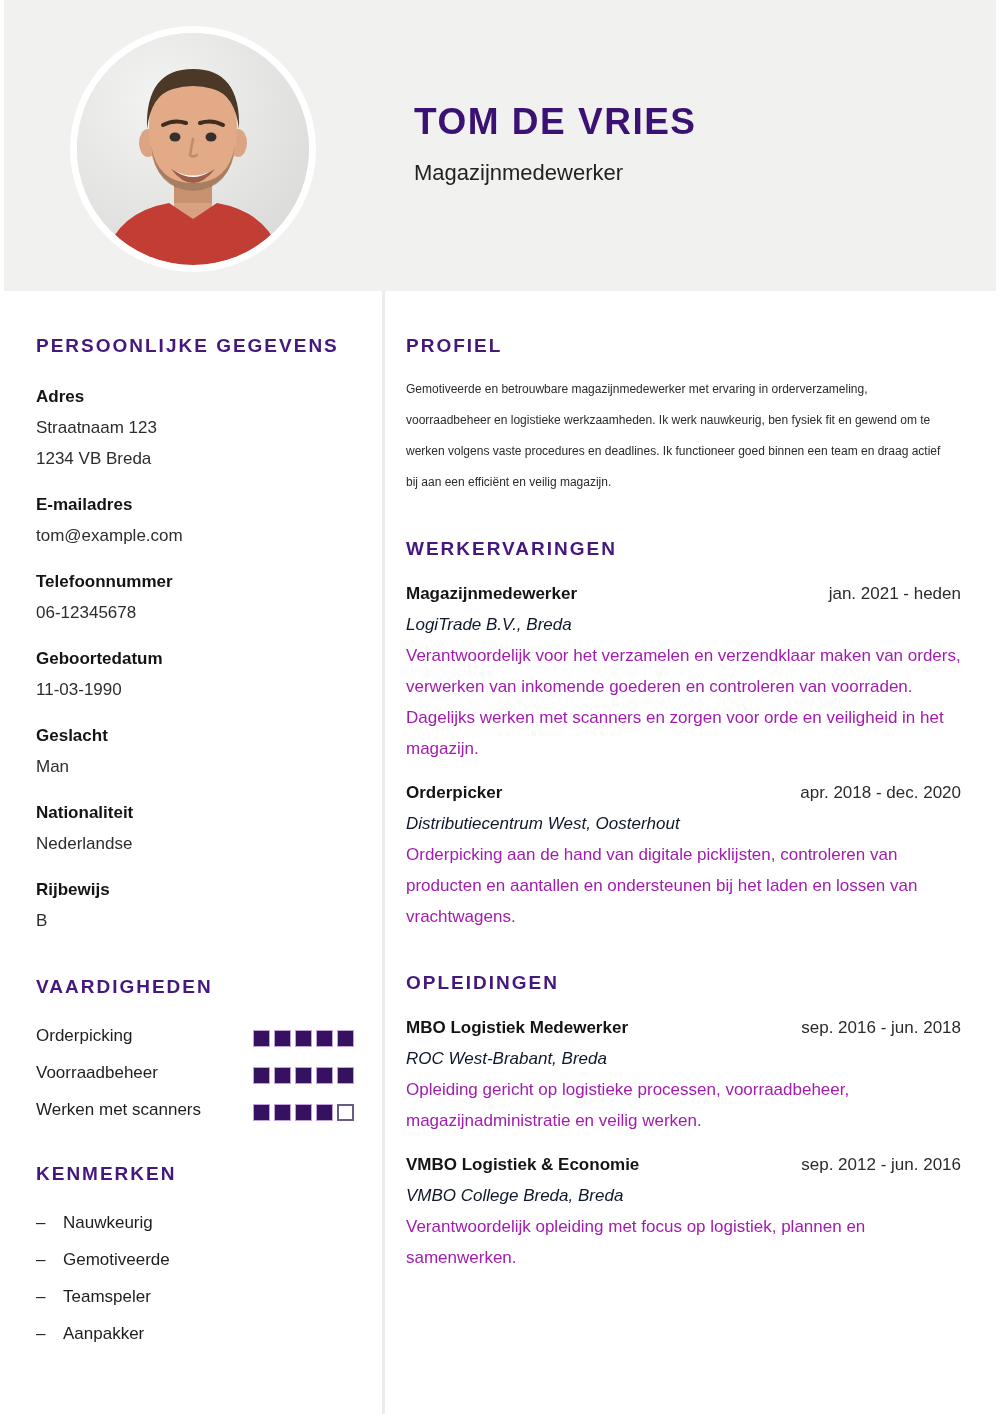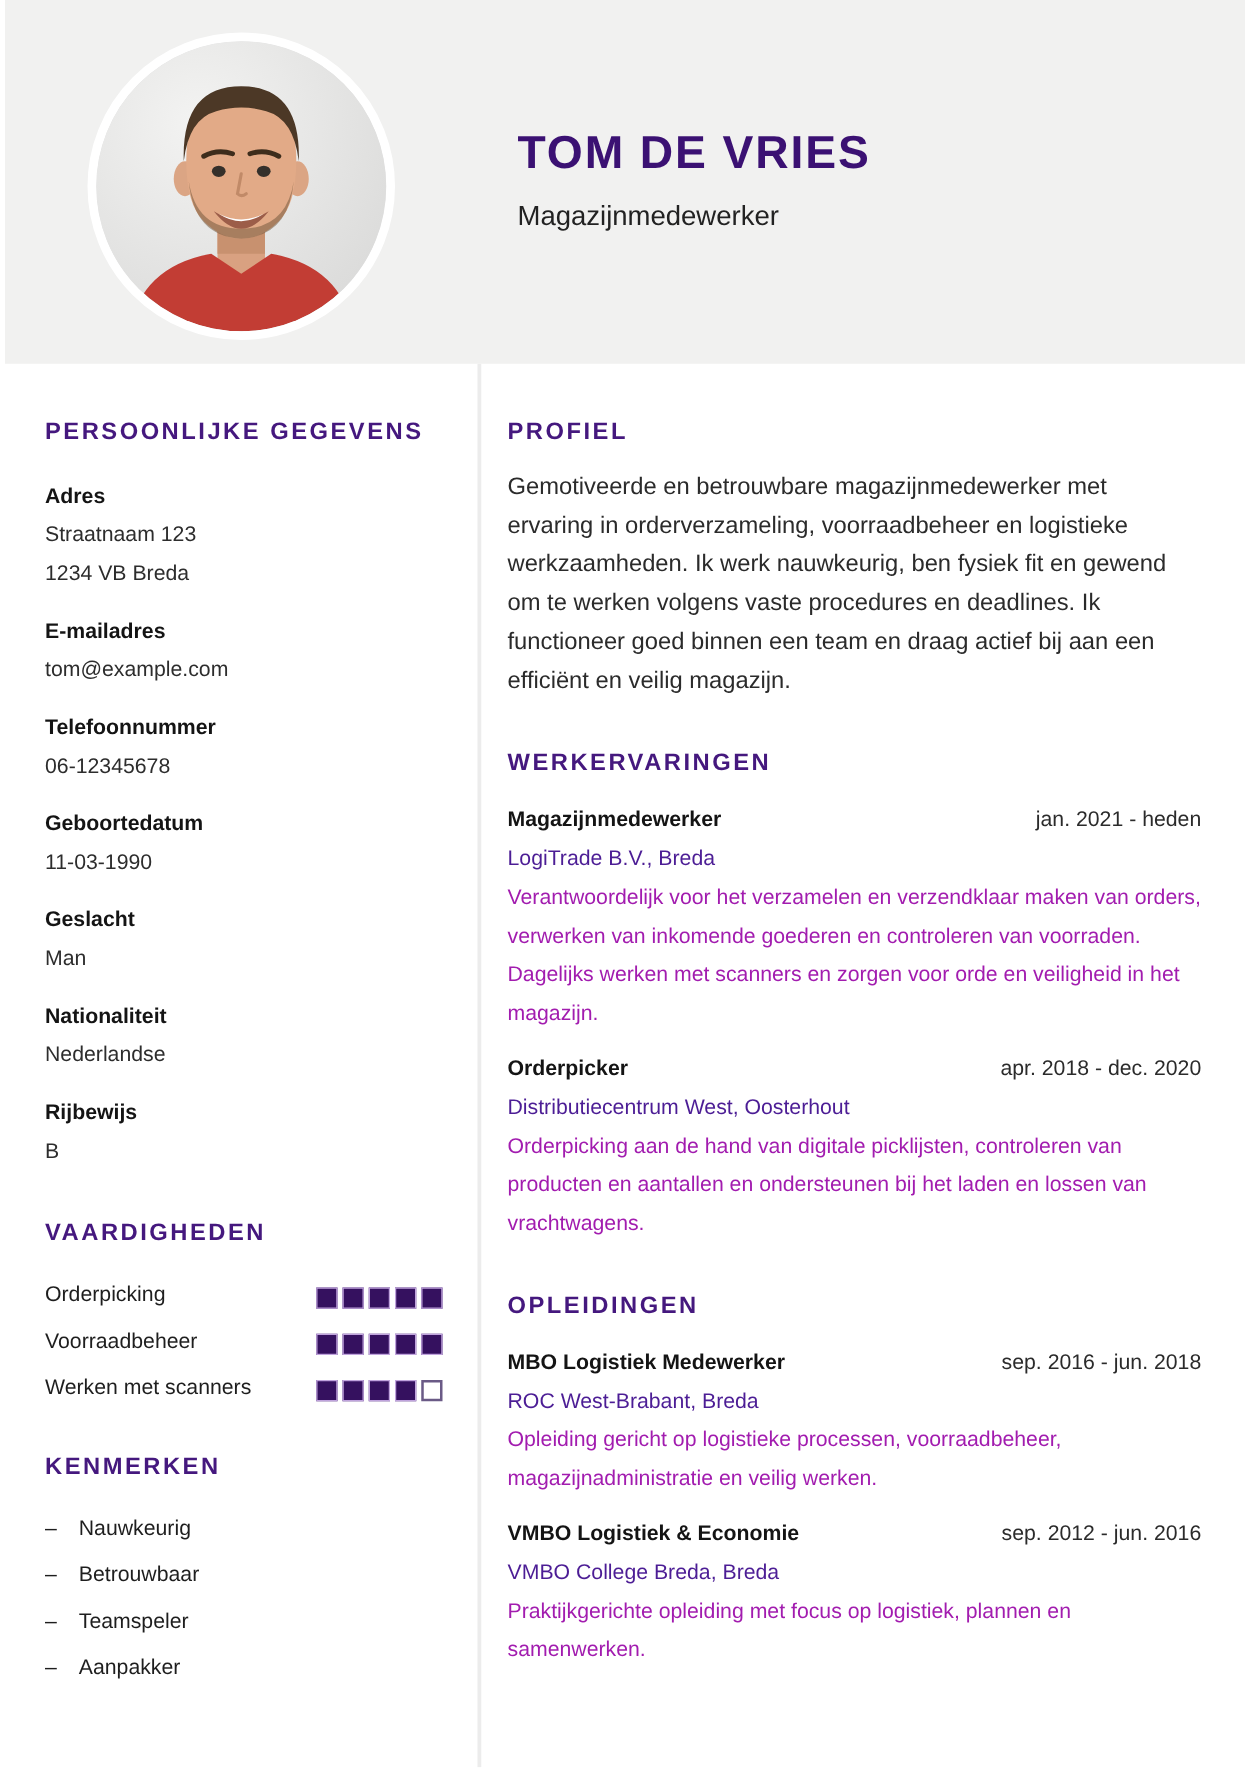--- a/index.html
+++ b/index.html
@@ -39,29 +39,29 @@
   .sq.filled { background:#35115f; border:1px solid #c0a3dd; }
   .sq.empty  { background:#ffffff; border:2px solid #6a5a86; }
 
   .traits { margin-top:42px; }
   .traits .section-heading { margin-bottom:22px; }
   .trait-item { display:flex; font-size:17px; color:#1e1e1e; line-height:31px; margin-bottom:6px; }
   .trait-bullet { width:27px; color:#1e1e1e; }
 
   
   .profile .section-heading { margin-bottom:17px; }
-  .body-text { font-size:19px; color:#2b2b2b; line-height:31px; max-width:548px; }
+  .body-text { font-size:12px; color:#2b2b2b; line-height:31px; max-width:548px; }
 
   .experience, .education { margin-top:40px; }
   .experience .section-heading, .education .section-heading { margin-bottom:18px; }
   .entry { margin-bottom:13px; max-width:556px; }
   .entry-head { display:flex; justify-content:space-between; align-items:baseline; }
   .entry-title { font-size:17px; font-weight:bold; color:#141414; line-height:31px; }
   .entry-period { font-size:17px; color:#2b2b2b; line-height:31px; white-space:nowrap; }
-  .entry-org { font-size:17px; color:#4c1d95; line-height:31px; }
+  .entry-org { font-size:17px; font-style:italic; color:#0f172a; line-height:31px; }
   .entry-desc { font-size:17px; color:#a21caf; line-height:31px; }
 </style>
 </head>
 <body>
 
 <div class="page">
 
   <div class="header">
     <div class="photo">
       <svg viewBox="0 0 232 232" aria-hidden="true">
@@ -183,21 +183,21 @@
       </div>
 
       <div class="traits">
         <div class="section-heading">KENMERKEN</div>
         <div class="trait-item">
           <span class="trait-bullet">–</span>
           <span>Nauwkeurig</span>
         </div>
         <div class="trait-item">
           <span class="trait-bullet">–</span>
-          <span>Betrouwbaar</span>
+          <span>Gemotiveerde</span>
         </div>
         <div class="trait-item">
           <span class="trait-bullet">–</span>
           <span>Teamspeler</span>
         </div>
         <div class="trait-item">
           <span class="trait-bullet">–</span>
           <span>Aanpakker</span>
         </div>
       </div>
@@ -246,19 +246,19 @@
           <div class="entry-org">ROC West-Brabant, Breda</div>
           <div class="entry-desc">Opleiding gericht op logistieke processen, voorraadbeheer, magazijnadministratie en veilig werken.</div>
         </div>
 
         <div class="entry">
           <div class="entry-head">
             <span class="entry-title">VMBO Logistiek &amp; Economie</span>
             <span class="entry-period">sep. 2012 - jun. 2016</span>
           </div>
           <div class="entry-org">VMBO College Breda, Breda</div>
-          <div class="entry-desc">Praktijkgerichte opleiding met focus op logistiek, plannen en samenwerken.</div>
+          <div class="entry-desc">Verantwoordelijk opleiding met focus op logistiek, plannen en samenwerken.</div>
         </div>
       </div>
 
     </div>
   </div>
 </div>
 
 </body></html>

